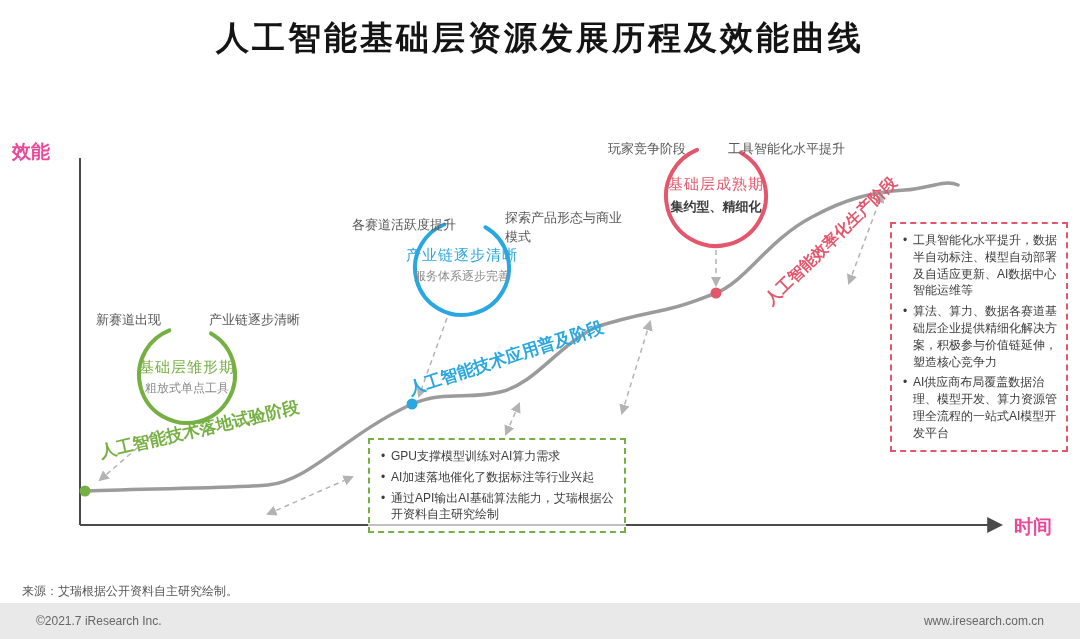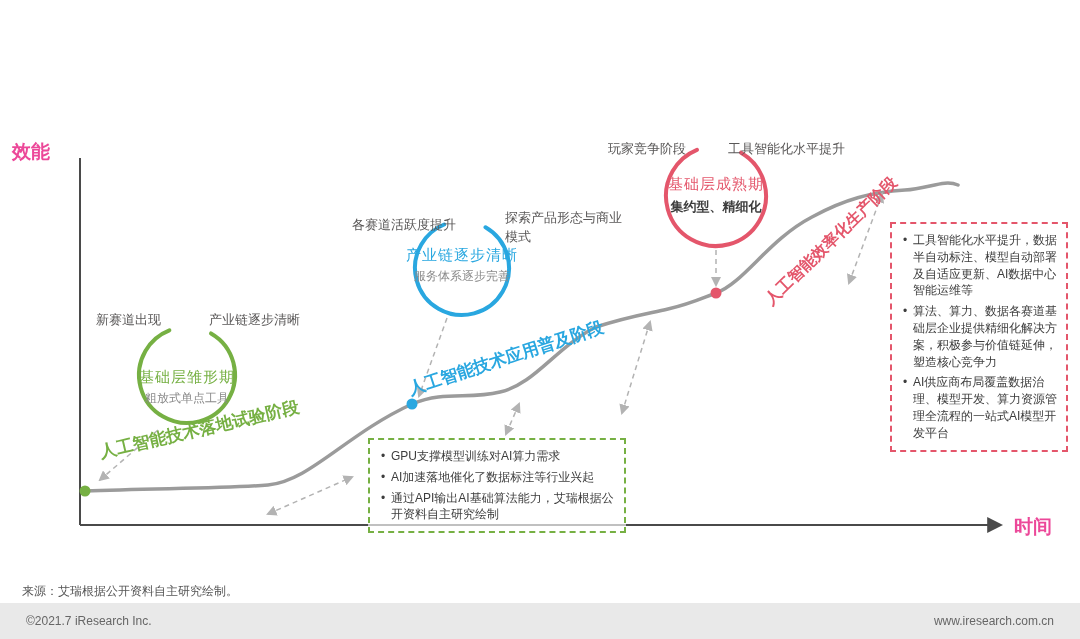--- a/index.html
+++ b/index.html
@@ -32,21 +32,21 @@
   .box li{
     font-size:12px;color:#3d3d3d;line-height:1.4;margin:0 0 4px 0;
     padding-left:12px;position:relative;text-align:left;
   }
   .box li:last-child{margin-bottom:0;}
   .box li::before{content:"\2022";position:absolute;left:2px;top:0;color:#3d3d3d;}
   .source{font-size:12px;color:#555;}
   .footer-bar{
     left:0;bottom:0;width:1080px;height:36px;background:#e9e9e9;
     display:flex;align-items:center;justify-content:space-between;
-    padding:0 26px;box-sizing:border-box;font-size:12px;color:#666;
+    padding:0 36px;box-sizing:border-box;font-size:12px;color:#666;
   }
 </style>
 </head>
 <body>
 
 <div class="canvas">
 
   <svg class="abs" style="left:0;top:0" width="1080" height="639" viewBox="0 0 1080 639">
     <defs>
       <marker id="ah-gray" viewBox="0 0 10 10" refX="8" refY="5" markerWidth="7" markerHeight="7" orient="auto-start-reverse">
@@ -81,26 +81,27 @@
 
     <line x1="158" y1="430" x2="100" y2="480" stroke="#b3b3b3" stroke-width="1.5" stroke-dasharray="5 4" marker-end="url(#ah-gray)"></line>
     <line x1="268" y1="514" x2="352" y2="477" stroke="#b3b3b3" stroke-width="1.5" stroke-dasharray="5 4" marker-start="url(#ah-gray)" marker-end="url(#ah-gray)"></line>
     <line x1="447" y1="318" x2="419" y2="396" stroke="#b3b3b3" stroke-width="1.5" stroke-dasharray="5 4" marker-end="url(#ah-gray)"></line>
     <line x1="519" y1="404" x2="506" y2="434" stroke="#b3b3b3" stroke-width="1.5" stroke-dasharray="5 4" marker-start="url(#ah-gray)" marker-end="url(#ah-gray)"></line>
     <line x1="622" y1="413" x2="650" y2="322" stroke="#b3b3b3" stroke-width="1.5" stroke-dasharray="5 4" marker-start="url(#ah-gray)" marker-end="url(#ah-gray)"></line>
     <line x1="716" y1="250" x2="716" y2="285" stroke="#b3b3b3" stroke-width="1.5" stroke-dasharray="5 4" marker-end="url(#ah-gray)"></line>
     <line x1="849" y1="283" x2="882" y2="194" stroke="#b3b3b3" stroke-width="1.5" stroke-dasharray="5 4" marker-start="url(#ah-gray)" marker-end="url(#ah-gray)"></line>
   </svg>
 
+  <div class="abs title">人工智能基础层资源发展历程及效能曲线</div>
   <div class="abs axis-label" style="left:12px;top:139px">效能</div>
   <div class="abs axis-label" style="left:1014px;top:514px">时间</div>
 
   <div class="abs tag" style="left:96px;top:311px">新赛道出现</div>
   <div class="abs tag" style="left:209px;top:311px">产业链逐步清晰</div>
-  <div class="abs stage-text" style="left:112px;top:368px;width:150px">
+  <div class="abs stage-text" style="left:112px;top:358px;width:150px">
     <div class="stage-name g">基础层雏形期</div>
     <div class="stage-sub">粗放式单点工具</div>
   </div>
   <div class="abs phase phase-1 g" style="left:100px;top:441px">人工智能技术落地试验阶段</div>
   <div class="abs box box-g" style="left:368px;top:438px;width:258px">
     <ul>
       <li>GPU支撑模型训练对AI算力需求</li>
       <li>AI加速落地催化了数据标注等行业兴起</li>
       <li>通过API输出AI基础算法能力，艾瑞根据公开资料自主研究绘制</li>
     </ul>

